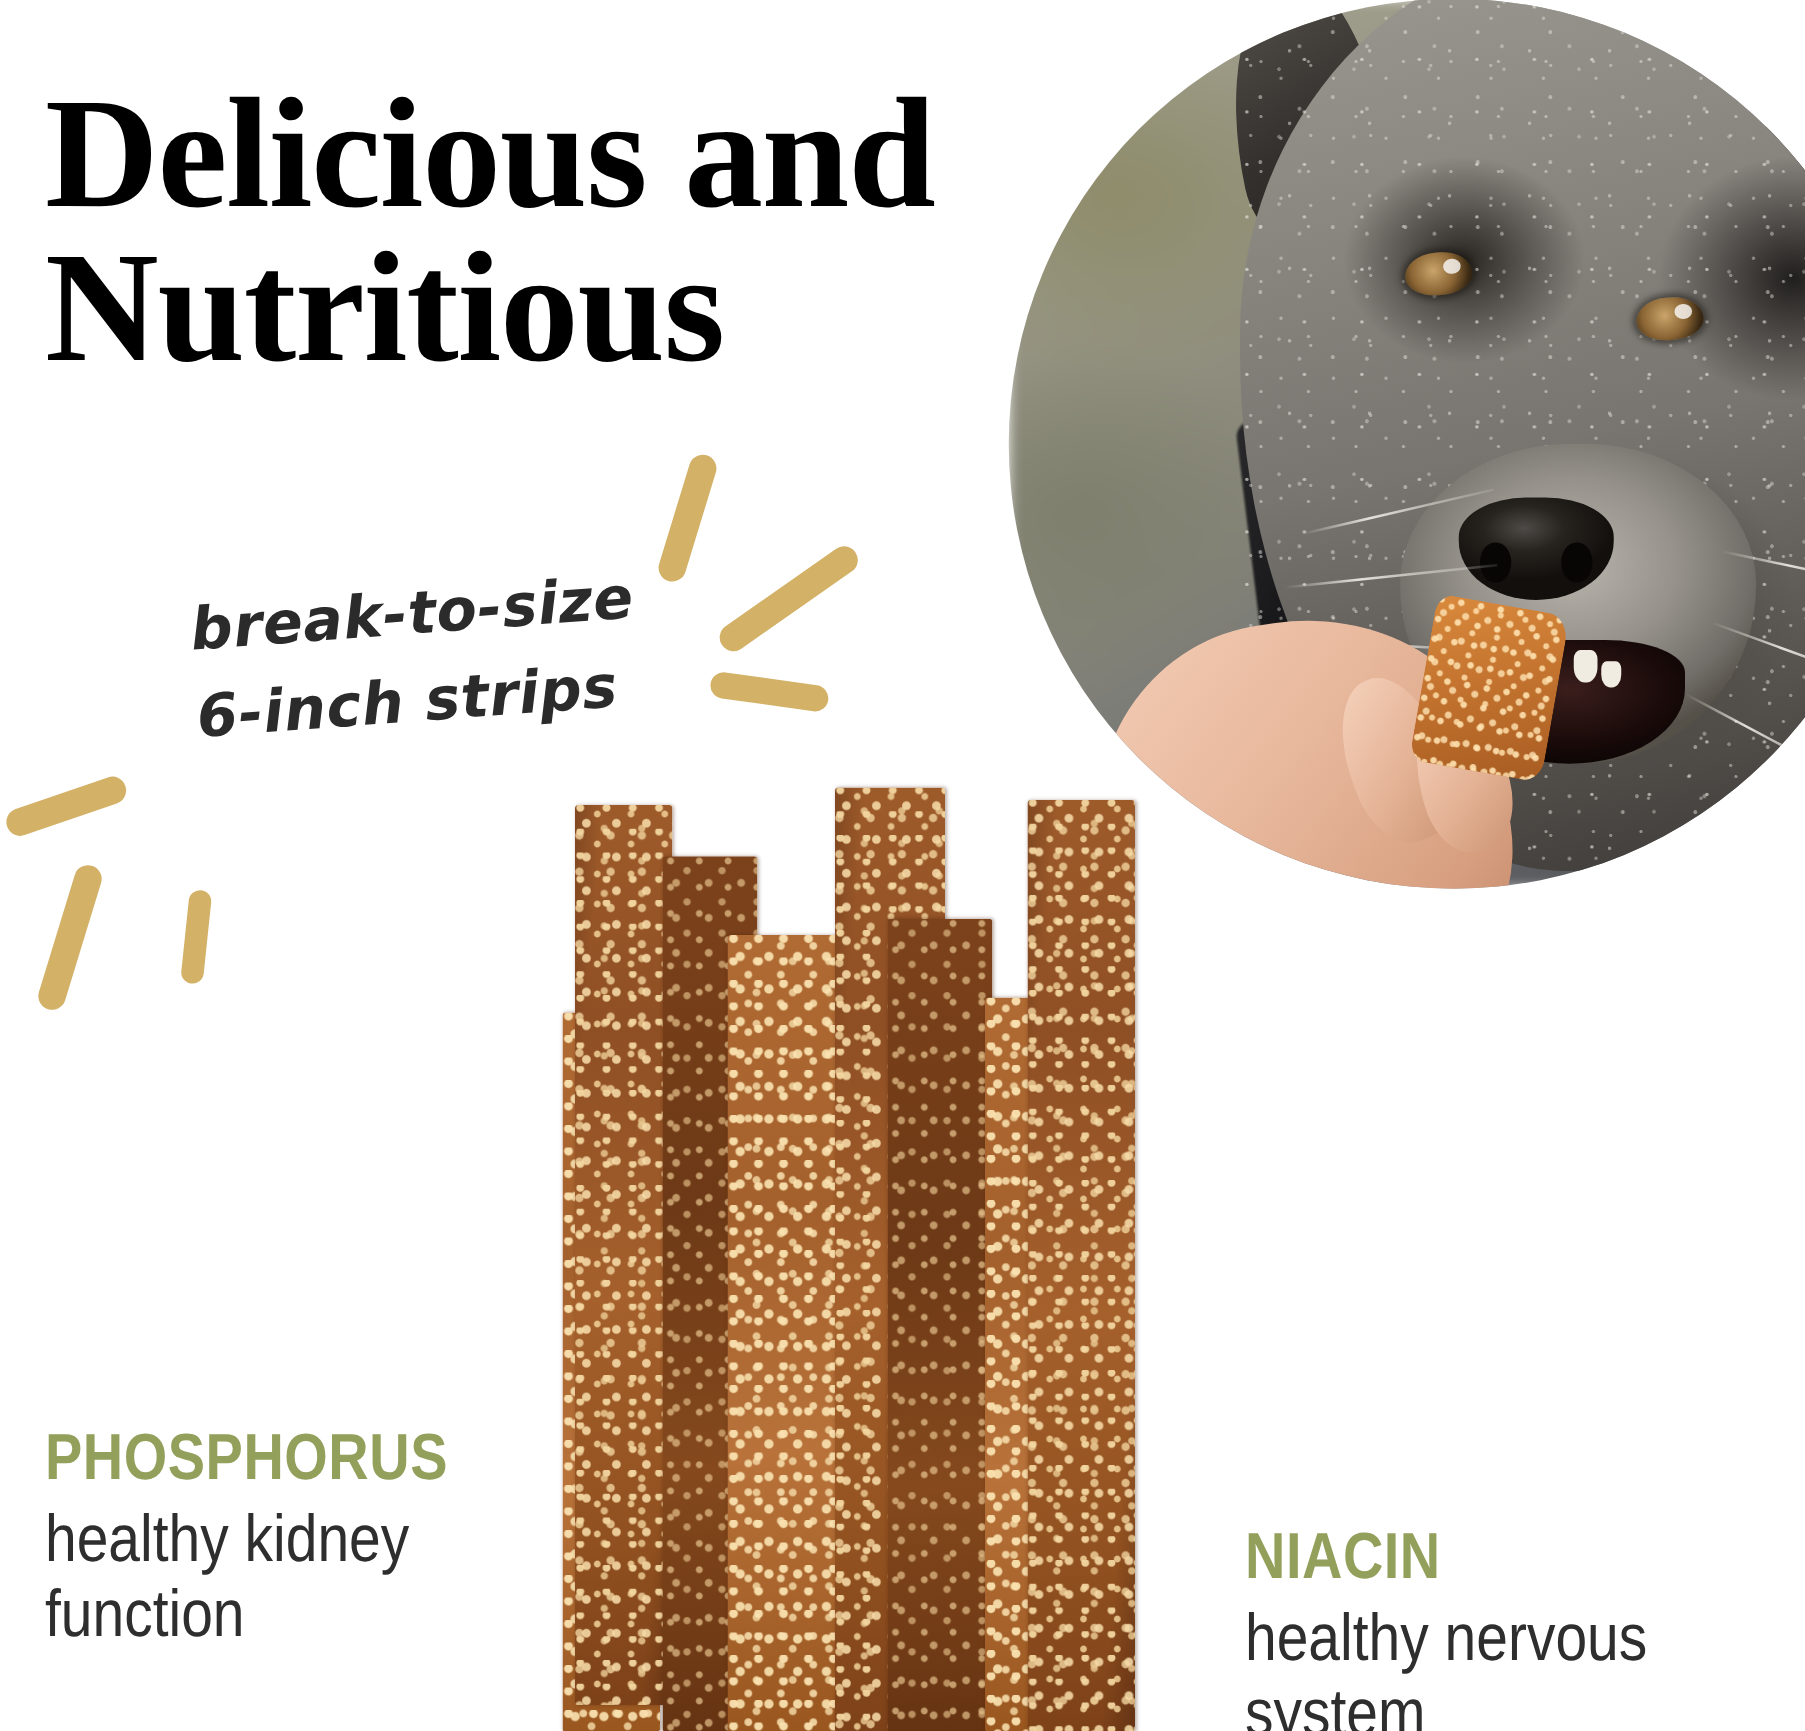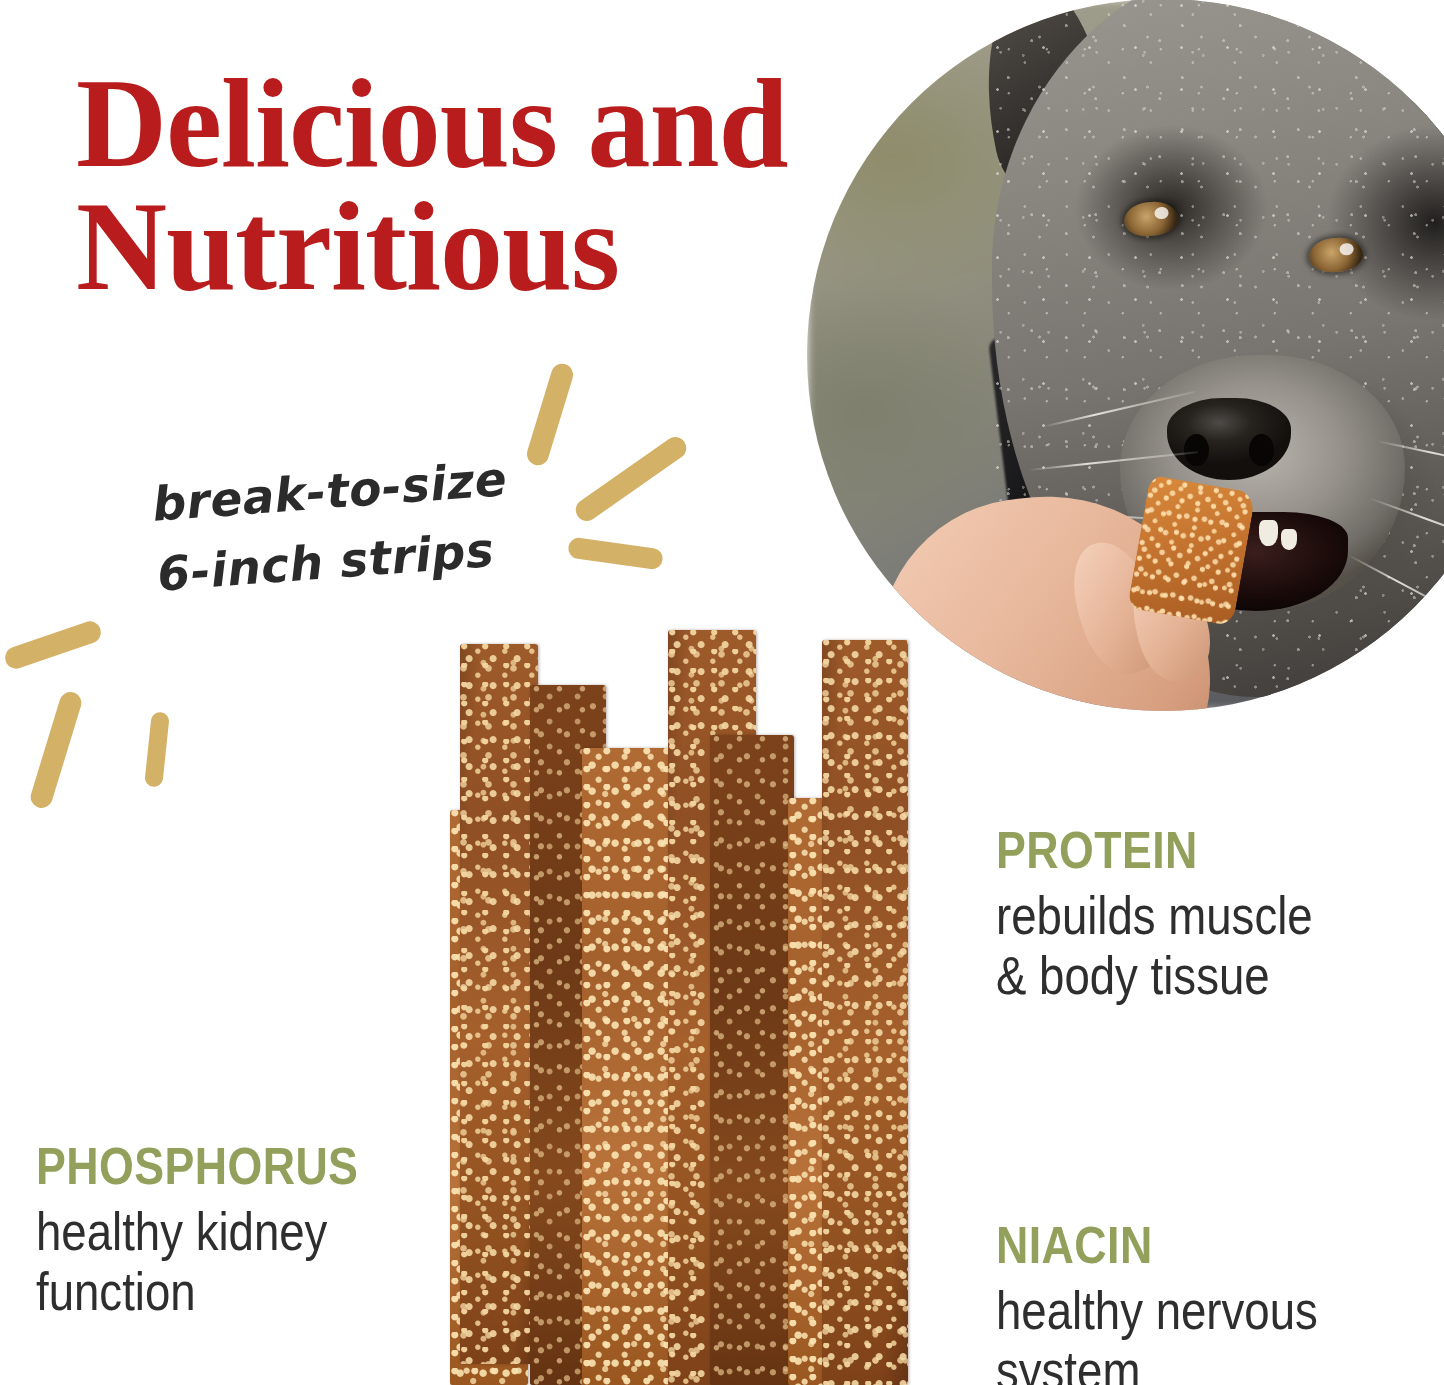--- a/index.html
+++ b/index.html
@@ -20,23 +20,22 @@
   .headline {
     position: absolute;
     left: 36px;
     top: 62px;
     width: 800px;
     font-family: "Liberation Serif", "DejaVu Serif", serif;
     font-weight: 700;
     font-size: 126px;
     line-height: 0.98;
     letter-spacing: -1px;
-    color: #b91c1c;
+    color: #000000;
     white-space: pre-line;
-    margin-left: 40px;
   }
 
   
   .script-note {
     position: absolute;
     left: 150px;
     top: 470px;
     width: 420px;
     font-family: "DejaVu Sans", sans-serif;
     font-style: italic;
@@ -318,25 +317,20 @@
     <div class="strip light" style="left:40px;top:180px;width:78px;height:575px;"></div>
     <div class="strip" style="left:50px;top:14px;width:78px;height:720px;"></div>
     <div class="strip dark" style="left:120px;top:55px;width:76px;height:700px;"></div>
     <div class="strip light" style="left:172px;top:118px;width:92px;height:637px;"></div>
     <div class="strip" style="left:258px;top:0px;width:88px;height:755px;"></div>
     <div class="strip dark" style="left:300px;top:105px;width:84px;height:650px;"></div>
     <div class="strip light" style="left:378px;top:168px;width:82px;height:587px;"></div>
     <div class="strip" style="left:412px;top:10px;width:86px;height:745px;"></div>
   </div>
 
-  <div class="benefit" style="left:996px;top:824px;width:440px;">
-    <div class="title">PROTEIN</div>
-    <div class="body">rebuilds muscle
-&amp; body tissue</div>
-  </div>
 
   <div class="benefit" style="left:996px;top:1172px;width:440px;margin-top:47px;">
     <div class="title">NIACIN</div>
     <div class="body">healthy nervous
 system</div>
   </div>
 
   <div class="benefit" style="left:36px;top:1140px;width:440px;">
     <div class="title">PHOSPHORUS</div>
     <div class="body">healthy kidney

